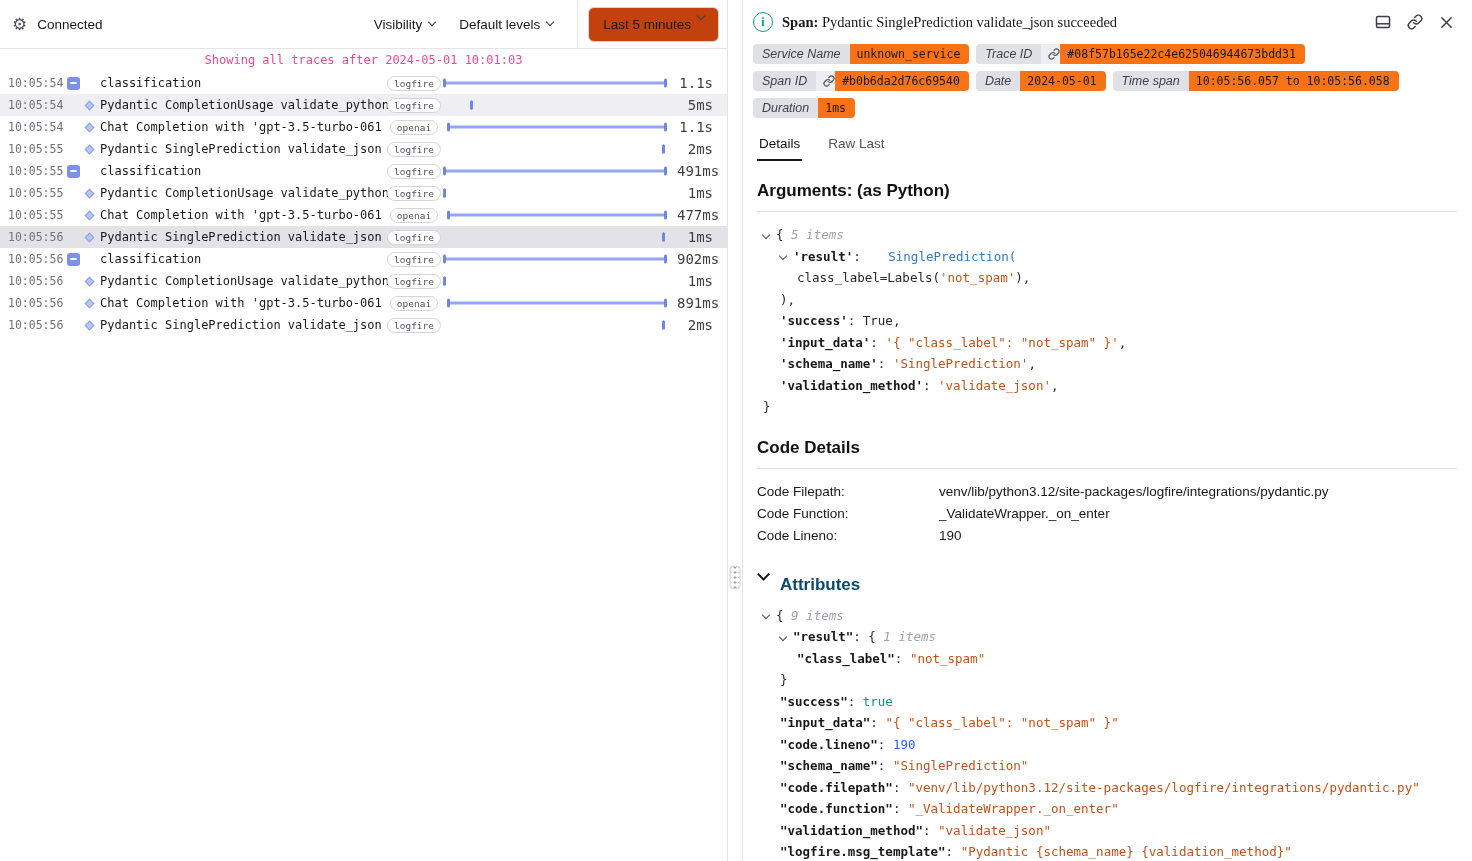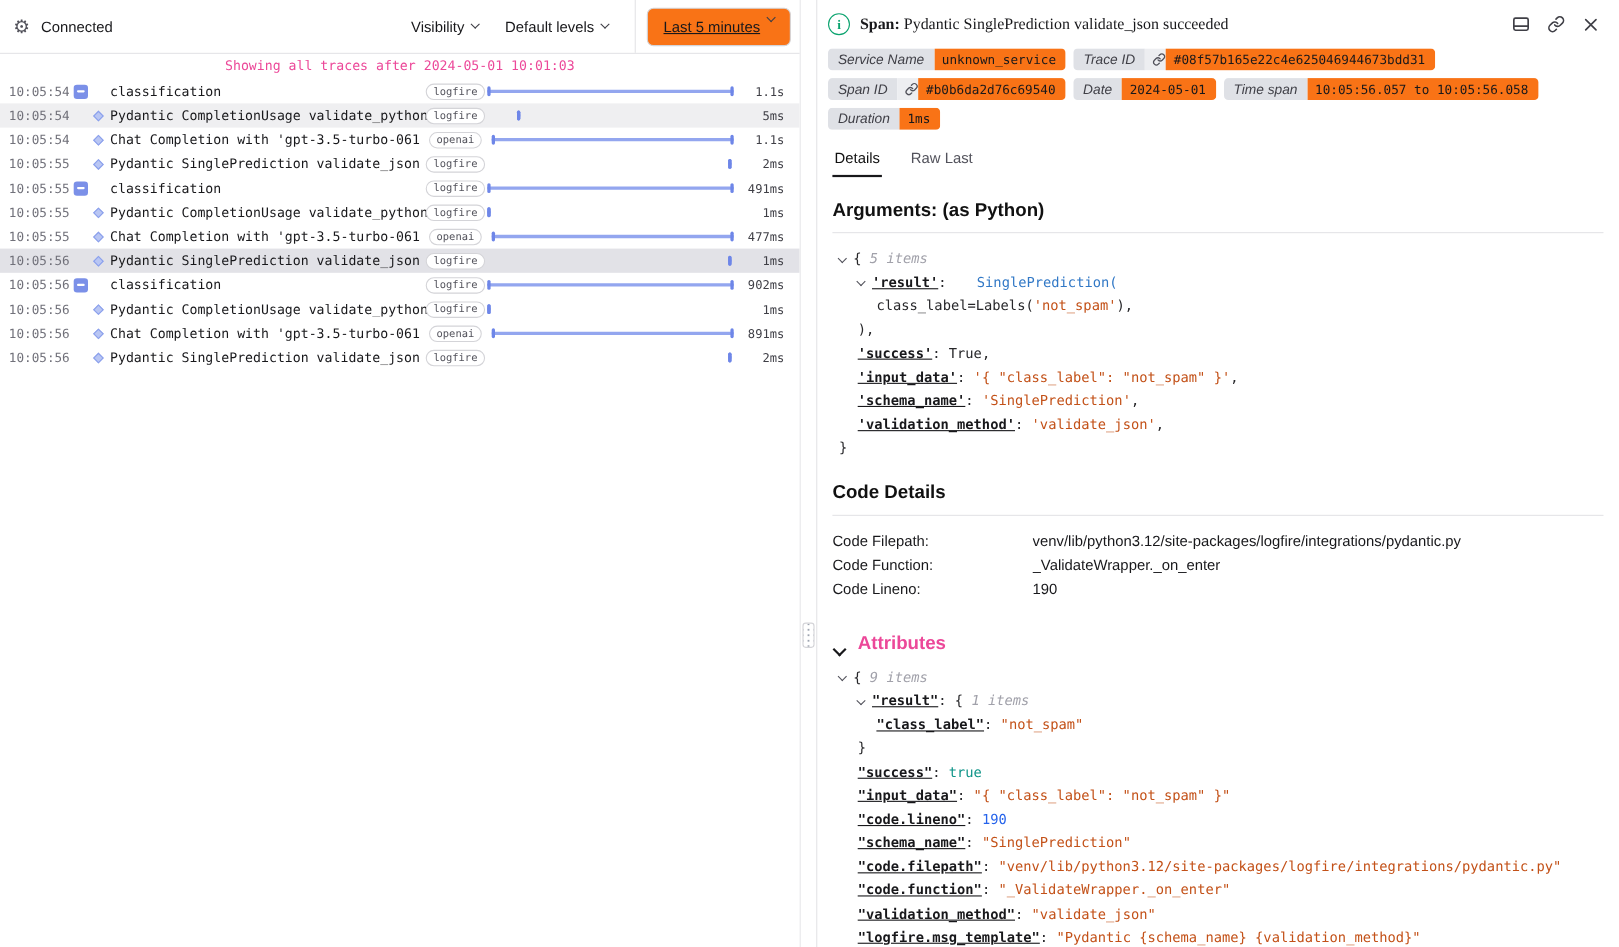--- a/index.html
+++ b/index.html
@@ -10,21 +10,21 @@
 
   
   .left-panel { width: 728px; flex: none; border-right: 1px solid #e4e4e7; display: flex; flex-direction: column; }
   .lp-header { height: 49px; flex: none; display: flex; align-items: center; border-bottom: 1px solid #e4e4e7; padding-left: 12px; }
   .gear { font-size: 17px; color: #52525b; margin-right: 10px; line-height: 1; cursor: pointer; }
   .conn { font-size: 13.5px; color: #18181b; }
   .lp-header-right { margin-left: auto; display: flex; align-items: center; height: 100%; }
   .hdr-btn { background: none; border: none; font: 13.5px "Liberation Sans", sans-serif; color: #18181b; display: flex; align-items: center; margin-right: 24px; cursor: pointer; }
   .chev { width: 6px; height: 6px; border-right: 1.5px solid #3f3f46; border-bottom: 1.5px solid #3f3f46; transform: rotate(45deg); display: inline-block; margin-left: 7px; margin-top: -4px; }
   .vsep { width: 1px; align-self: stretch; background: #e4e4e7; }
-  .time-btn { margin: 0 8px 0 10px; border: 1px solid #d4d4d8; border-radius: 6px; background: #f97316; font: 13.5px "Liberation Sans", sans-serif; color: #18181b; padding: 9px 14px; display: flex; cursor: pointer; text-decoration: underline; }
+  .time-btn { margin: 0 8px 0 10px; border: 1px solid #d4d4d8; border-radius: 6px; background: #c2410c; font: 13.5px "Liberation Sans", sans-serif; color: #18181b; padding: 9px 14px; display: flex; cursor: pointer; }
 
   .banner { height: 23px; line-height: 23px; flex: none; text-align: center; font-family: "DejaVu Sans Mono", monospace; font-size: 12px; color: #ec4899; }
 
   #trace-list { flex: 1; overflow: hidden; font-family: "DejaVu Sans Mono", monospace; }
   .trace-row { display: flex; align-items: center; height: 22px; cursor: pointer; }
   .trace-row.hover { background: #efeff1; }
   .trace-row.selected { background: #e2e2e7; }
   .t-time { width: 60px; flex: none; padding-left: 8px; color: #71717a; font-size: 11.5px; }
   .t-icon { width: 40px; flex: none; display: flex; align-items: center; }
   .t-icon.group { padding-left: 7px; }
@@ -32,21 +32,21 @@
   .minus-box { width: 13px; height: 13px; border-radius: 3px; background: #7b90e8; display: flex; align-items: center; justify-content: center; cursor: pointer; }
   .minus-dash { width: 7px; height: 2px; background: #fff; border-radius: 1px; }
   .diamond { width: 7px; height: 7px; background: #b9c6f3; border: 1px solid #8ba0ec; transform: rotate(45deg); }
   .t-label { flex: 1; min-width: 0; white-space: nowrap; overflow: hidden; color: #18181b; font-size: 12px; }
   .t-tagwrap { width: 50px; flex: none; display: flex; justify-content: center; }
   .t-tag { font-size: 9.5px; color: #52525b; border: 1px solid #d4d4d8; border-radius: 8px; padding: 0 6px; height: 15px; line-height: 13px; background: #fff; white-space: nowrap; }
   .t-track { width: 224px; flex: none; position: relative; height: 22px; margin: 0 10px 0 4px; }
   .t-bar { position: absolute; top: 50%; transform: translateY(-50%); height: 3px; background: #93a6ef; min-width: 3px; border-radius: 1px; }
   .t-bar::before, .t-bar::after { content: ""; position: absolute; width: 3px; height: 9px; top: -3px; background: #6e86e8; border-radius: 1.5px; }
   .t-bar::before { left: 0; } .t-bar::after { right: 0; }
-  .t-dur { width: 50px; flex: none; text-align: right; font-size: 11px; color: #3f3f46; padding-right: 14px; white-space: nowrap; }
+  .t-dur { width: 50px; flex: none; text-align: right; font-size: 14px; color: #3f3f46; padding-right: 14px; white-space: nowrap; }
 
   
   .divider { width: 15px; flex: none; background: #fff; border-right: 1px solid #e4e4e7; position: relative; cursor: col-resize; }
   .grip { position: absolute; top: 566px; left: 50%; transform: translateX(-50%); width: 11px; height: 23px; border: 1px solid #d4d4d8; border-radius: 3px; background-color: #fff; background-image: radial-gradient(#9ca3af 1px, transparent 1.3px); background-size: 5px 5px; background-position: center; cursor: col-resize; }
 
   
   .right-panel { flex: 1; min-width: 0; display: flex; flex-direction: column; overflow-y: auto; }
   .rp-header { display: flex; align-items: center; padding: 12px 14px 10px 10px; flex: none; }
   .info-icon { width: 20px; height: 20px; flex: none; border: 1.5px solid #0aa36e; border-radius: 50%; color: #0aa36e; font: 700 12px "Liberation Serif", serif; display: flex; align-items: center; justify-content: center; margin-right: 9px; }
   .rp-title { font-size: 14.5px; color: #18181b; white-space: nowrap; overflow: hidden; font-family: Liberation Serif, serif; }
@@ -65,34 +65,34 @@
   .tab { background: none; border: none; font: 13.5px "Liberation Sans", sans-serif; color: #52525b; padding: 4px 2px 8px; cursor: pointer; border-bottom: 2px solid transparent; }
   .tab.active { color: #111; border-bottom-color: #18181b; }
 
   .rp-content { padding: 0 14px 20px; }
   .rp-content h2 { font-size: 17px; font-weight: 700; color: #111; margin-top: 20px; }
   .rp-content hr { border: none; border-top: 1px solid #e4e4e7; margin: 10px 0 12px; }
 
   .code-block { font-family: "DejaVu Sans Mono", monospace; font-size: 12.5px; line-height: 21.5px; color: #27272a; }
   .code-line { white-space: pre; }
   .chev-sm { display: inline-block; width: 6px; height: 6px; border-right: 1.4px solid #52525b; border-bottom: 1.4px solid #52525b; transform: rotate(45deg); margin: 0 7px 2px 0; vertical-align: middle; cursor: pointer; }
-  .tok-k { color: #18181b; font-weight: 700; text-decoration: underline; }
+  .tok-k { color: #18181b; font-weight: 700; }
   .tok-p { color: #27272a; }
   .tok-s { color: #c35118; }
   .tok-n { color: #2563eb; }
   .tok-b { color: #0e9488; }
   .tok-t { color: #3178c6; margin-left: 20px; }
   .tok-m { color: #a1a1aa; font-style: italic; }
 
   .cd { font-size: 13.5px; line-height: 22px; color: #18181b; }
   .cd-row { display: flex; }
   .cd-label { width: 182px; flex: none; }
   .cd-value { flex: 1; white-space: nowrap; overflow: hidden; }
 
-  .attrs-h { display: flex; align-items: flex-end; font-size: 17px; font-weight: 700; color: #ec4899; margin: 28px 0 10px; cursor: pointer; }
+  .attrs-h { display: flex; align-items: flex-start; font-size: 17px; font-weight: 700; color: #0c4a6e; margin: 28px 0 10px; cursor: pointer; }
   .chev-lg { width: 9px; height: 9px; border-right: 2px solid #18181b; border-bottom: 2px solid #18181b; transform: rotate(45deg); margin: -5px 12px 0 2px; display: inline-block; }
 </style>
 </head>
 <body>
 
 <div class="app">
 
   <div class="left-panel">
     <div class="lp-header">
       <span class="gear">⚙</span>

